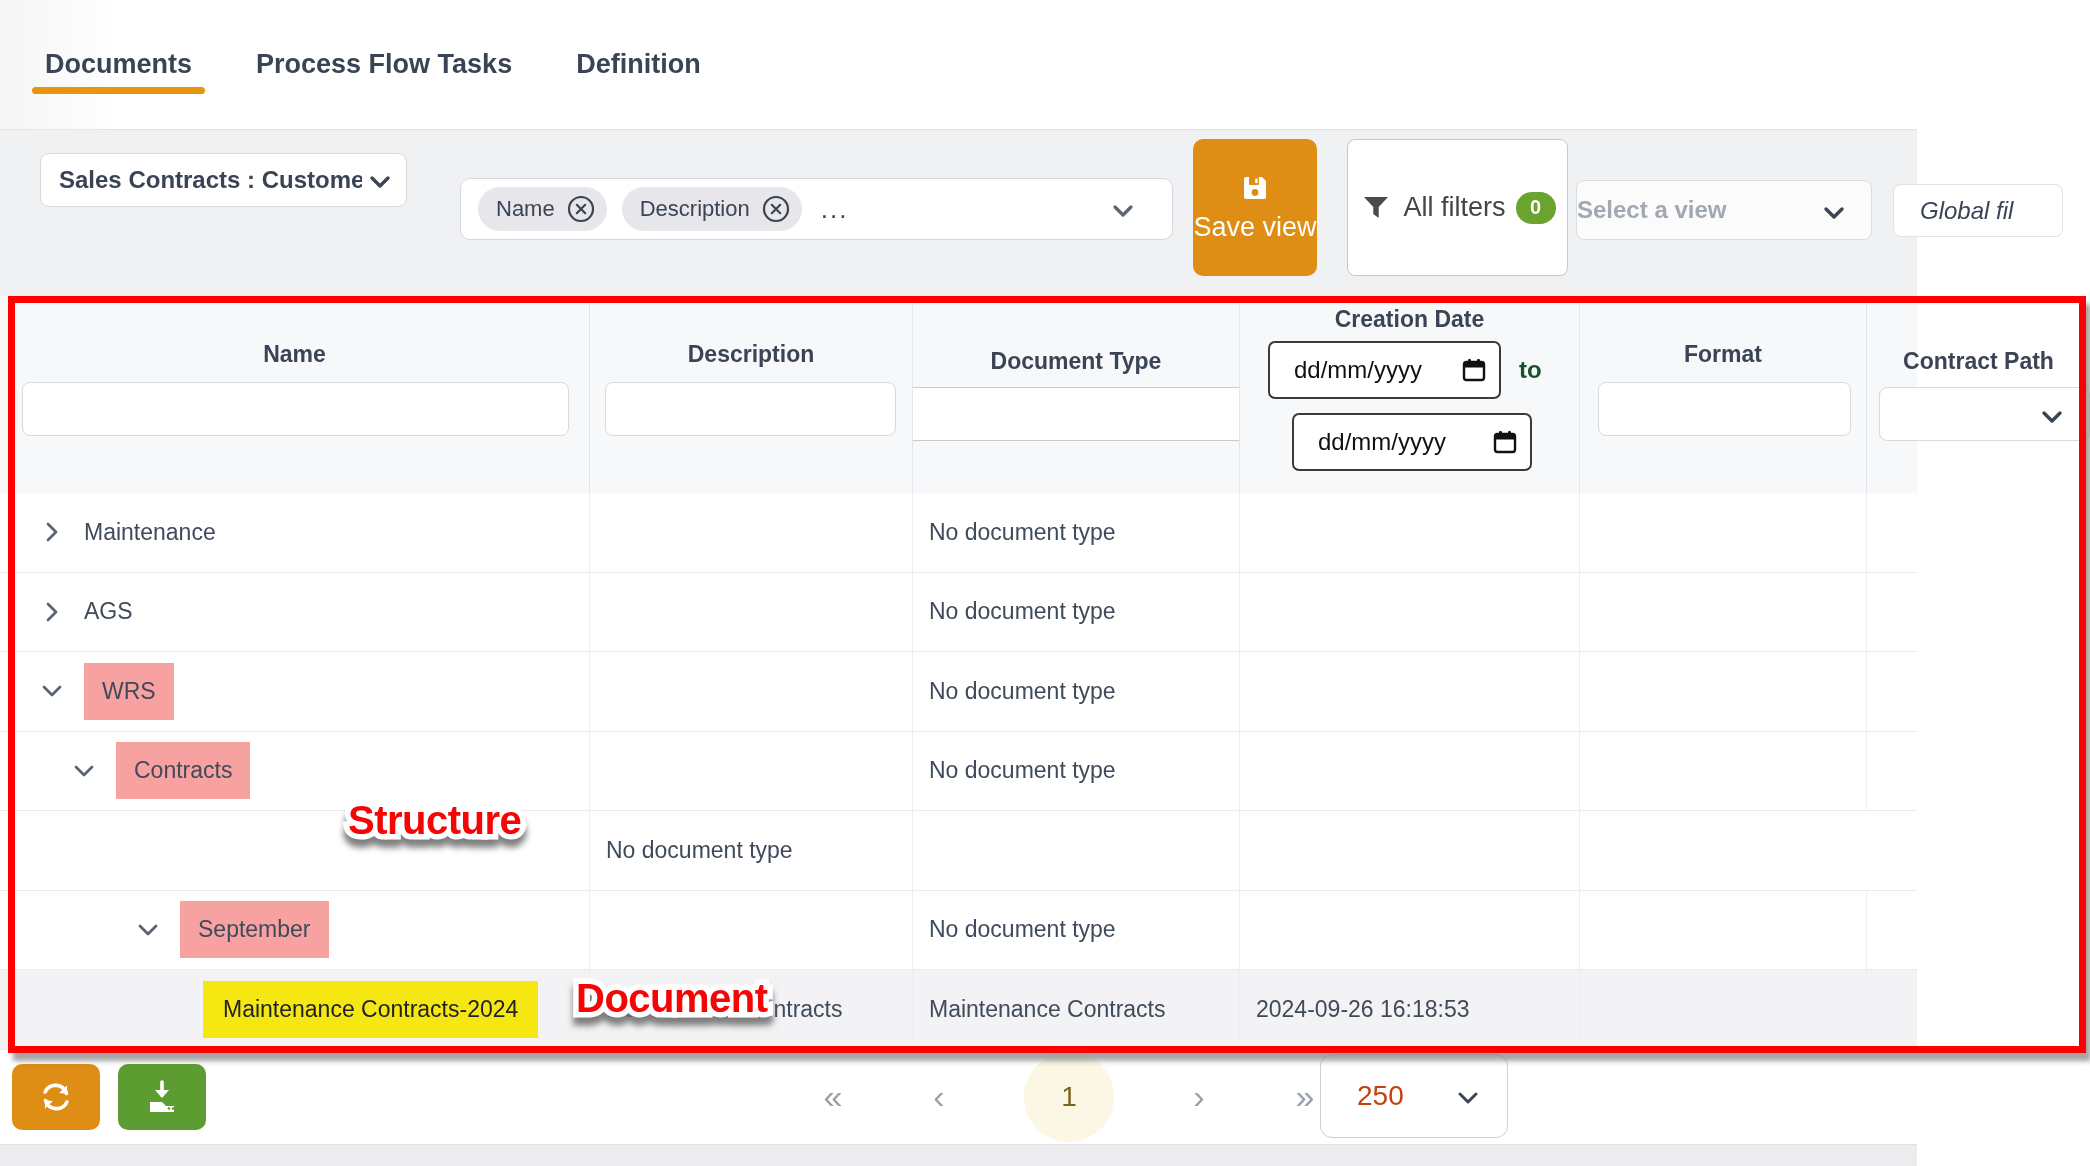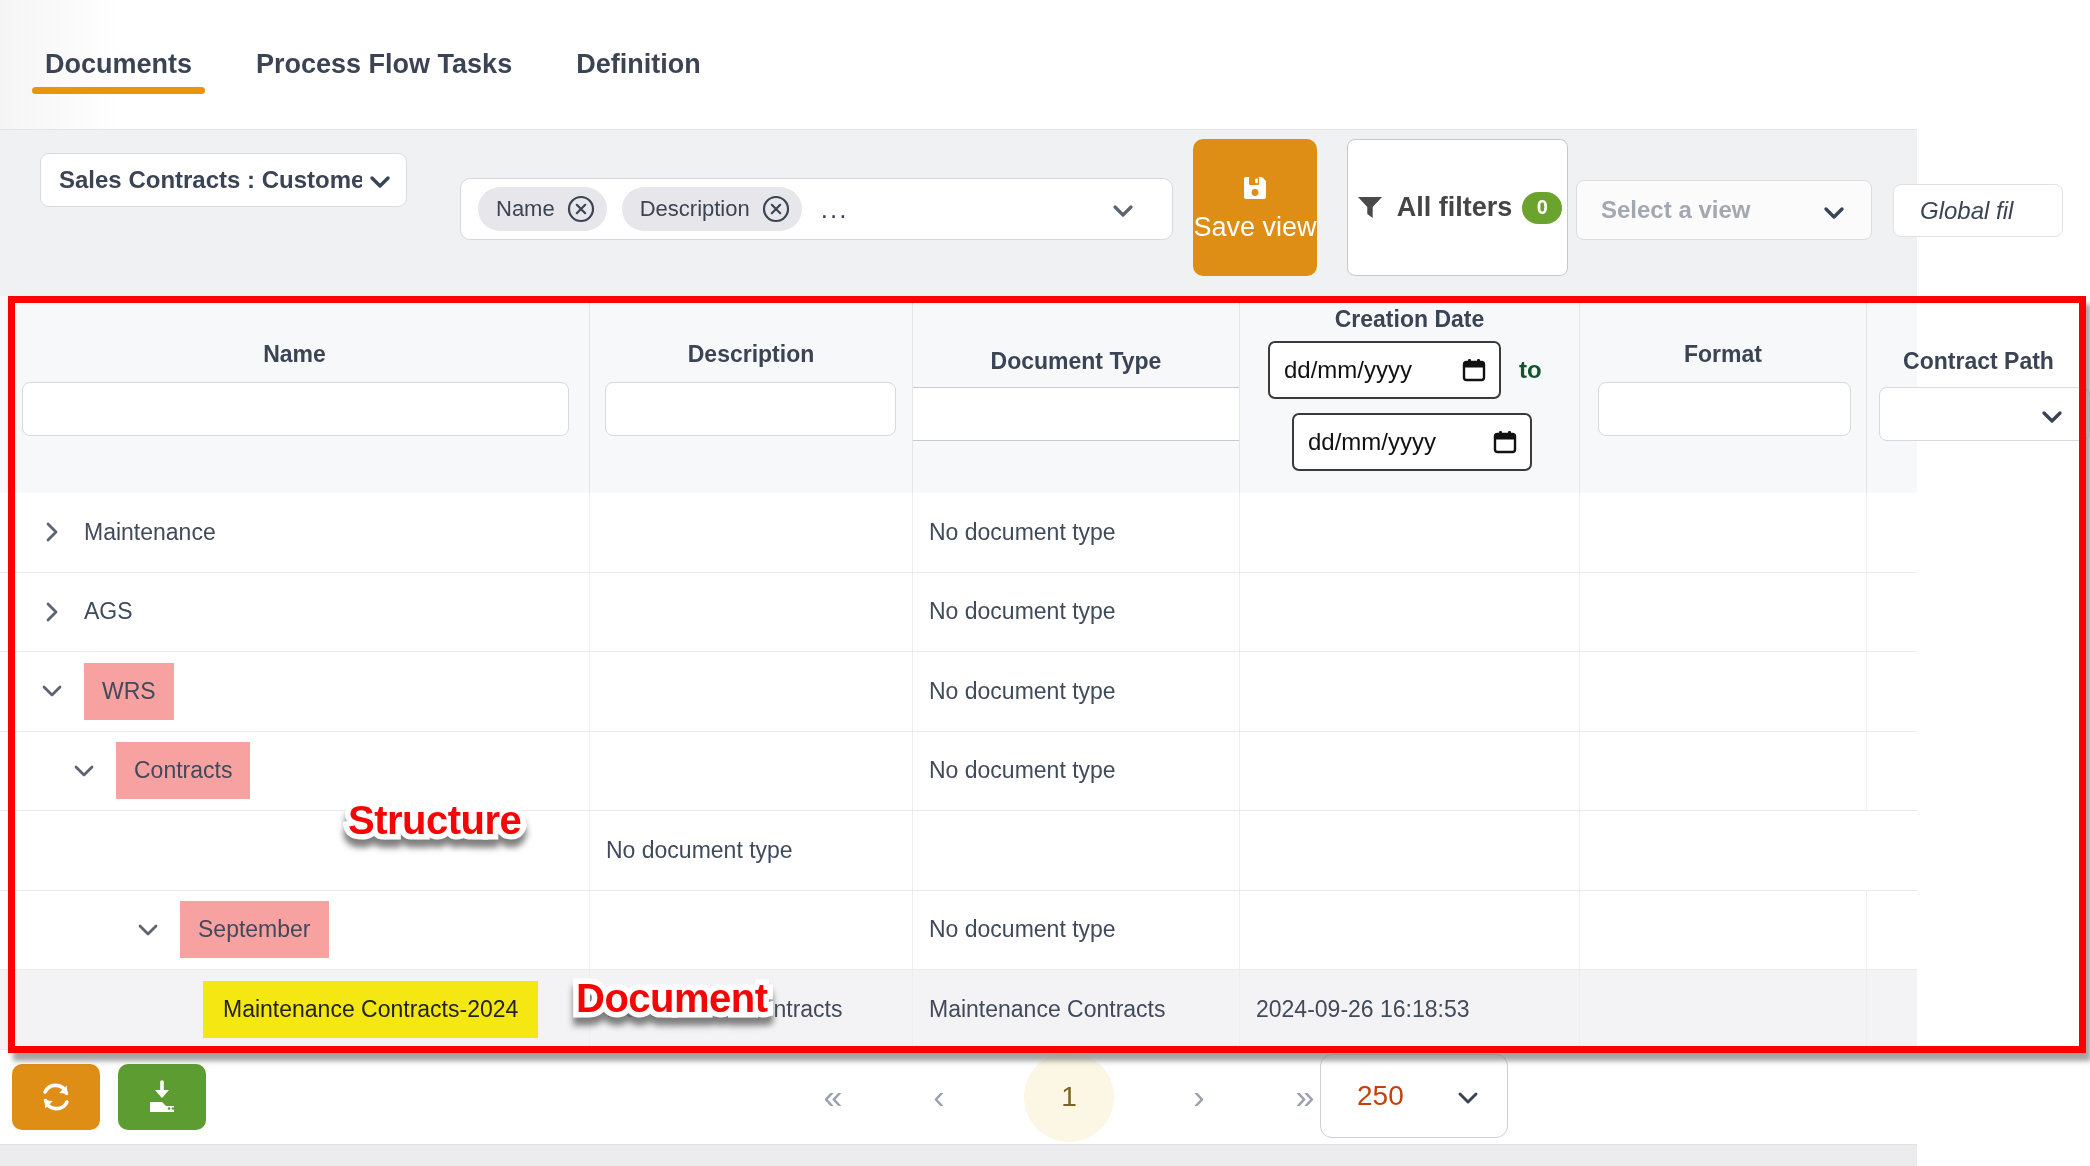--- a/index.html
+++ b/index.html
@@ -18,43 +18,43 @@
   .context-select .lbl { font-size:24px; font-weight:bold; color:#3a4454; white-space:nowrap; overflow:hidden; }
   .context-select .chev { position:absolute; right:12px; top:14px; }
   .chips-box { position:absolute; left:460px; top:48px; width:713px; height:62px; background:#fff; border:1px solid #d5d8dd; border-radius:10px; display:flex; align-items:center; padding-left:17px; gap:15px; }
   .chip { background:#e7e7eb; border-radius:999px; height:44px; display:flex; align-items:center; gap:10px; padding:0 10px 0 18px; }
   .chip .clbl { font-size:22px; color:#3a4454; }
   .chips-more { font-size:26px; color:#3a4454; letter-spacing:2px; margin-left:4px; }
   .chips-chev { position:absolute; right:34px; top:17px; }
   .save-btn { position:absolute; left:1193px; top:9px; width:124px; height:137px; background:#de8d15; border-radius:10px; display:flex; flex-direction:column; align-items:center; justify-content:center; gap:8px; cursor:pointer; border:none; }
   .save-btn .txt { color:#fff; font-size:27px; line-height:1.18; text-align:center; }
   .filters-btn { position:absolute; left:1347px; top:9px; width:221px; height:137px; background:#fff; border:1px solid #c8c8c8; border-radius:8px; display:flex; align-items:center; justify-content:center; gap:10px; cursor:pointer; }
-  .filters-btn .txt { font-size:27px; color:#454545; line-height:1.15; text-align:center;font-weight:bold; }
+  .filters-btn .txt { font-size:27px; color:#454545; line-height:1.15; text-align:center; }
   .badge { min-width:40px; height:32px; background:#6aa32d; border-radius:999px; color:#fff; font-size:20px; font-weight:bold; display:flex; align-items:center; justify-content:center; }
-  .view-select { position:absolute; left:1576px; top:50px; width:296px; height:60px; background:#fbfbfc; border:1px solid #d9dce0; border-radius:8px; display:flex; align-items:center; padding-left:24px; cursor:pointer; }
+  .view-select { position:absolute; left:1576px; top:50px; width:296px; height:60px; background:#fbfbfc; border:1px solid #d9dce0; border-radius:8px; display:flex; align-items:center; cursor:pointer; }
   .view-select .lbl { font-size:24px; font-weight:bold; color:#a2a8b2; }
   .view-select .chev { position:absolute; right:22px; top:17px; }
   .global-input { position:absolute; left:1893px; top:54px; width:170px; height:53px; background:#fff; border:1px solid #e2e2e4; border-radius:8px; font-style:italic; font-size:24px; color:#3a4454; padding:0 0 0 26px; outline:none; font-family:inherit; }
   .global-input::placeholder { color:#3a4454; font-style:italic; }
 
   
   .grid-cols { display:grid; grid-template-columns:590px 323px 327px 340px 287px 223px; }
   .thead { height:197px; background:#f7f8fa; }
   .hcell { position:relative; border-right:1px solid #e3e5e8; }
   .hcell:last-child { border-right:none; }
   .hlabel { display:block; text-align:center; font-size:23px; font-weight:bold; color:#3a4454; }
   .mt45 { margin-top:45px; } .mt52 { margin-top:52px; }
   .hfilter { display:block; height:54px; background:#fff; border:1px solid #d6d9dd; border-radius:8px; margin-top:14px; outline:none; font-size:22px; padding:0 12px; font-family:inherit; }
   .f-name { width:calc(100% - 42px); margin-left:22px; }
   .f-desc { width:calc(100% - 31px); margin-left:15px; }
   .f-format { width:calc(100% - 33px); margin-left:18px; }
   .f-doctype { width:100%; margin-left:0; margin-top:12px; border-radius:0; border-left:none; border-right:none; border-top:1px solid #c9cbce; border-bottom:1px solid #c9cbce; }
   .creation-label { margin-top:10px; }
   .daterow { display:flex; align-items:center; margin-top:8px; }
-  .dateinput { width:233px; height:58px; background:#fff; border:2px solid #3a3a3a; border-radius:7px; display:flex; align-items:center; justify-content:space-between; padding:0 12px 0 14px; }
+  .dateinput { width:233px; height:58px; background:#fff; border:2px solid #3a3a3a; border-radius:7px; display:flex; align-items:center; justify-content:space-between; padding:0 12px 0 24px; }
   .dateinput input { border:none; outline:none; width:150px; font-size:24px; color:#111; font-family:inherit; background:transparent; }
   .dateinput input::placeholder { color:#111; }
   .d1 { margin-left:28px; }
   .d2 { margin:14px 0 0 52px; width:240px; }
   .to-lbl { font-size:24px; font-weight:bold; color:#14532d; margin-left:18px; }
   .path-select { position:relative; margin:12px 0 0 12px; width:calc(100% - 12px); height:54px; background:#fff; border:1px solid #d6d9dd; border-radius:8px; cursor:pointer; }
   .path-select .chev { position:absolute; right:22px; top:14px; }
 
   .tbody { background:#fff; }
   .trow { height:79.5px; border-bottom:1px solid #e9ebee; cursor:pointer; }

